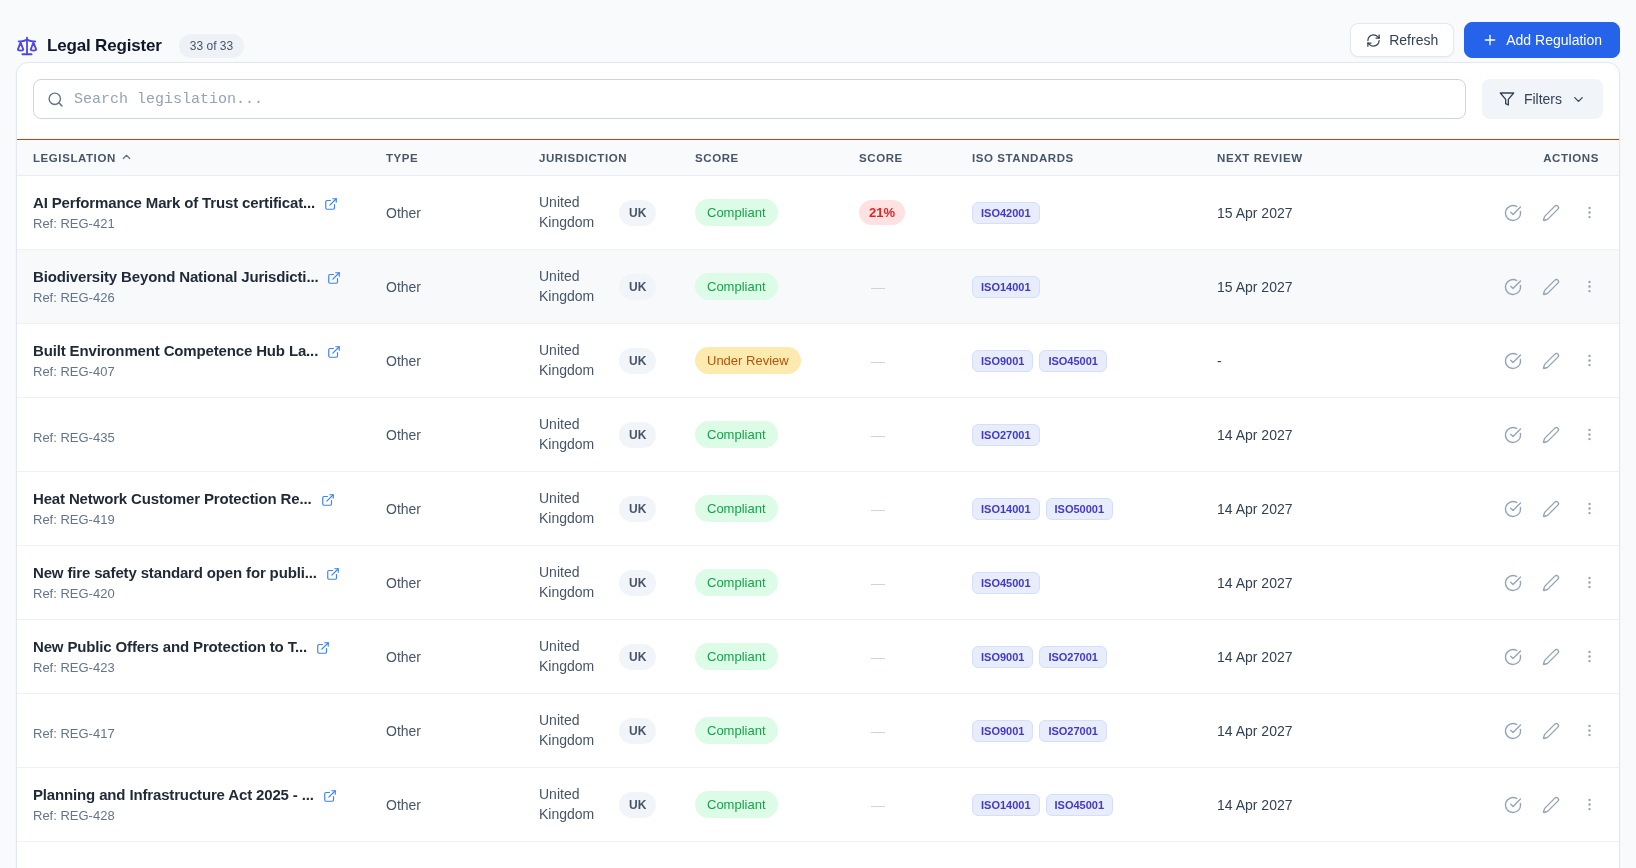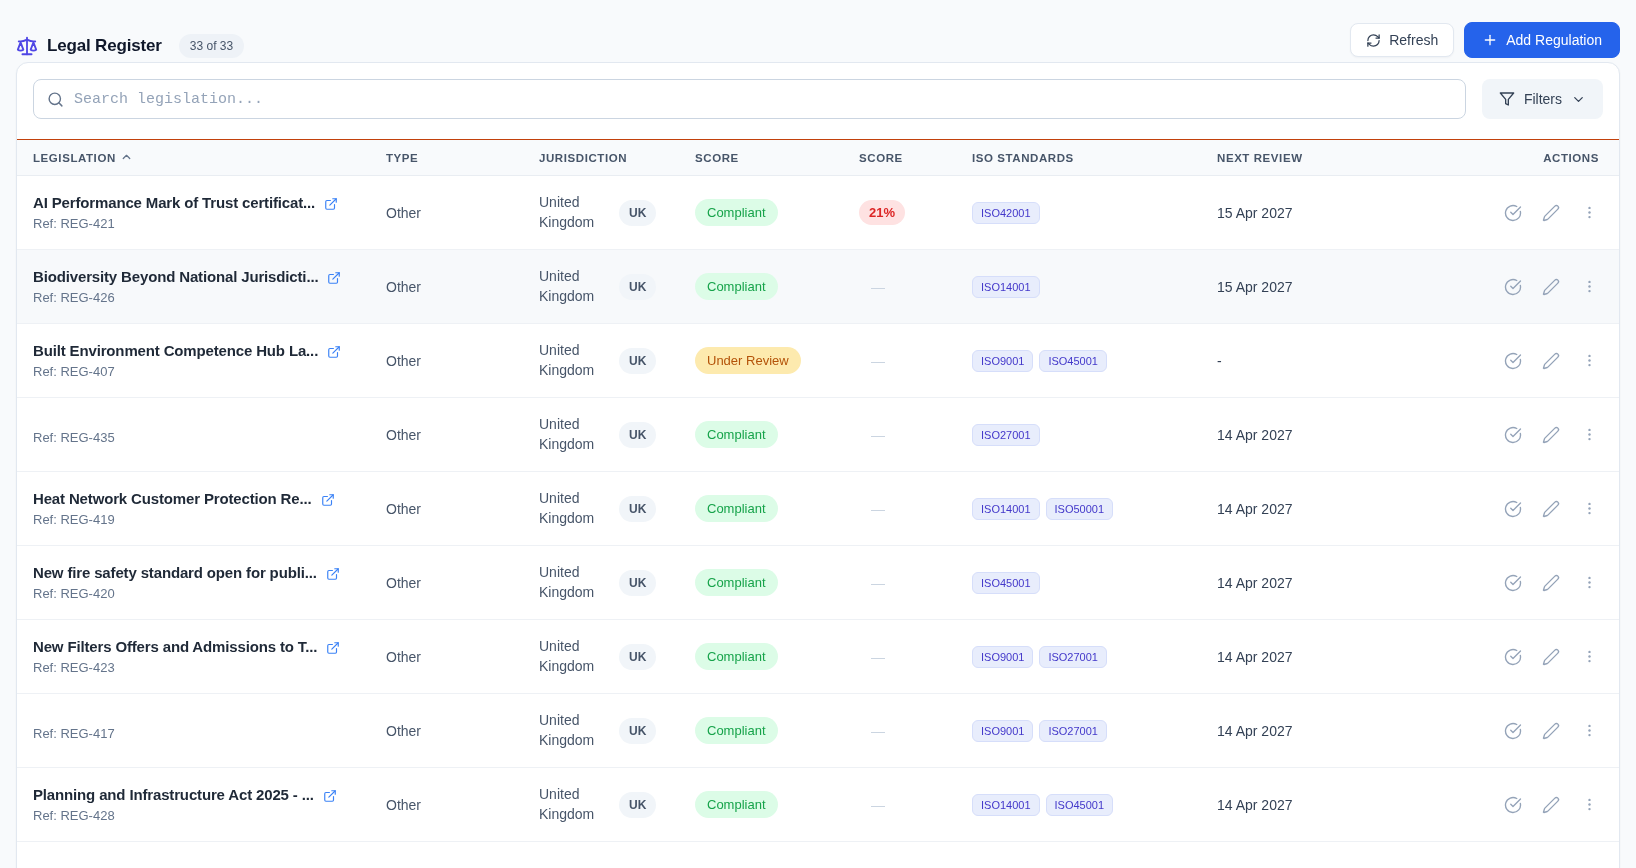--- a/index.html
+++ b/index.html
@@ -155,21 +155,21 @@
     font-size: 13px; font-weight: 700;
     padding: 5px 10px; border-radius: 999px;
   }
   .score-dash { color: #cbd5e1; font-size: 14px; padding-left: 12px; }
 
   .cell-iso { display: flex; align-items: center; gap: 6px; padding-left: 16px; }
   .iso-pill {
     background: #e8edfc;
     border: 1px solid #d6defa;
     color: #4338ca;
-    font-size: 11px; font-weight: 400;
+    font-size: 11px; font-weight: 700;
     padding: 4px 8px; border-radius: 6px;
     white-space: nowrap;
   }
 
   .cell-review { font-size: 14px; color: #334155; padding-left: 16px; }
 
   .cell-actions { display: flex; justify-content: flex-end; gap: 10px; padding-right: 16px; }
   .action-btn {
     background: none; border: none; cursor: pointer;
     color: #94a3b8;
@@ -588,21 +588,21 @@
                 <circle cx="12" cy="12" r="1.7"></circle>
                 <circle cx="12" cy="18.5" r="1.7"></circle>
           </svg>
         </span>
       </button>
     </div>
   </div>
       <div class="trow">
     <div class="cell-legislation">
       <div class="leg-top">
-        <span class="leg-name">New Filters Offers and Admissions to T...</span>
+        <span class="leg-name">New Public Offers and Protection to T...</span>
         <span class="external-link">
           <svg width="14" height="14" viewBox="0 0 24 24" fill="none" stroke="currentColor" stroke-width="2" stroke-linecap="round" stroke-linejoin="round">
             <path d="M15 3h6v6"></path>
                 <path d="M10 14 21 3"></path>
             <path d="M18 13v6a2 2 0 0 1-2 2H5a2 2 0 0 1-2-2V8a2 2 0 0 1 2-2h6"></path>
           </svg>
         </span>
       </div>
       <div class="leg-ref">Ref: REG-423</div>
     </div>

